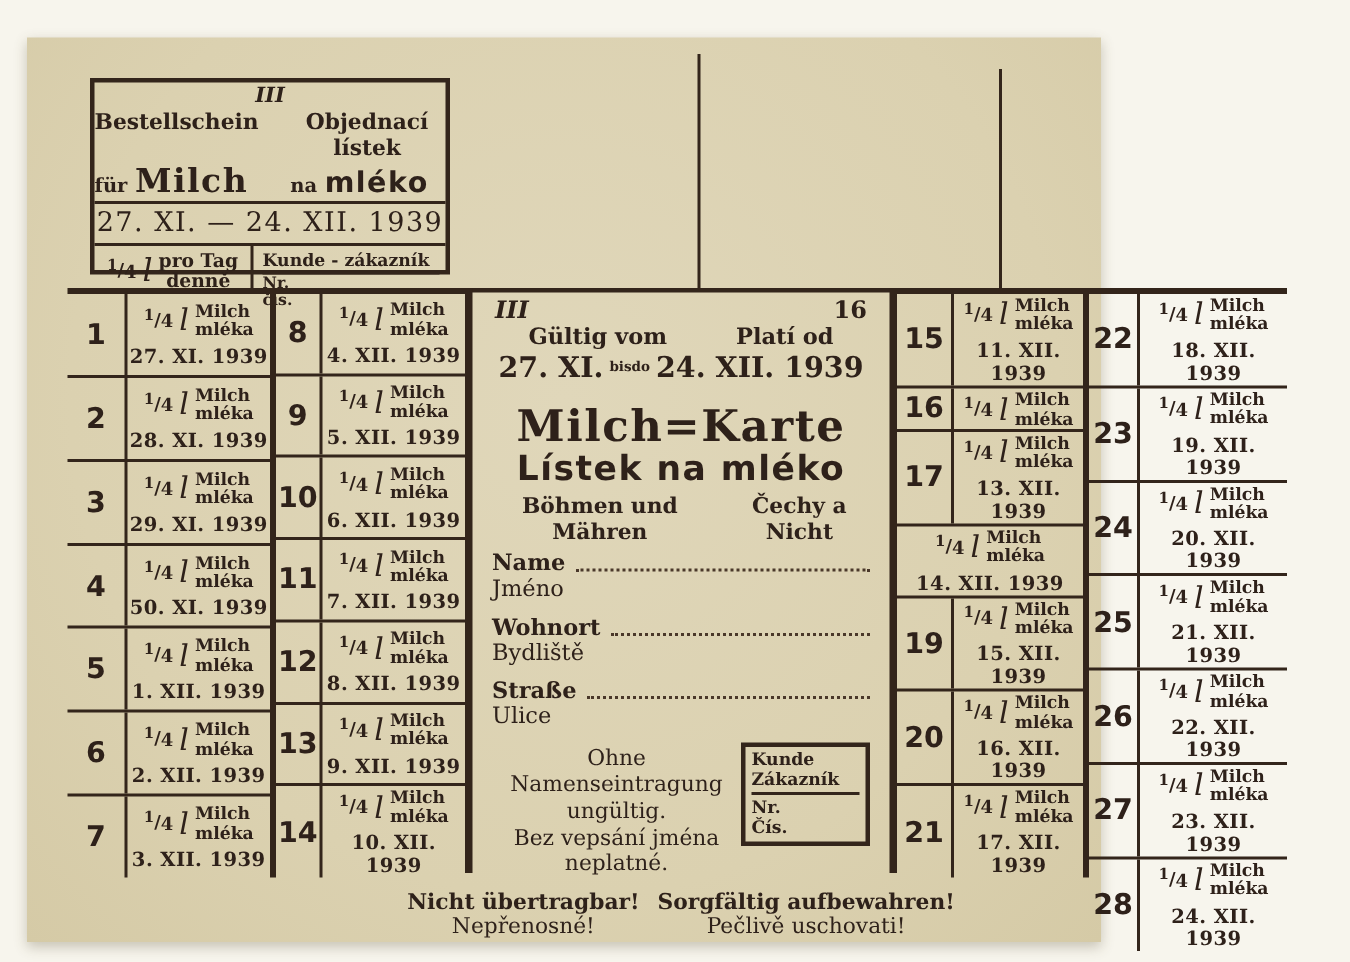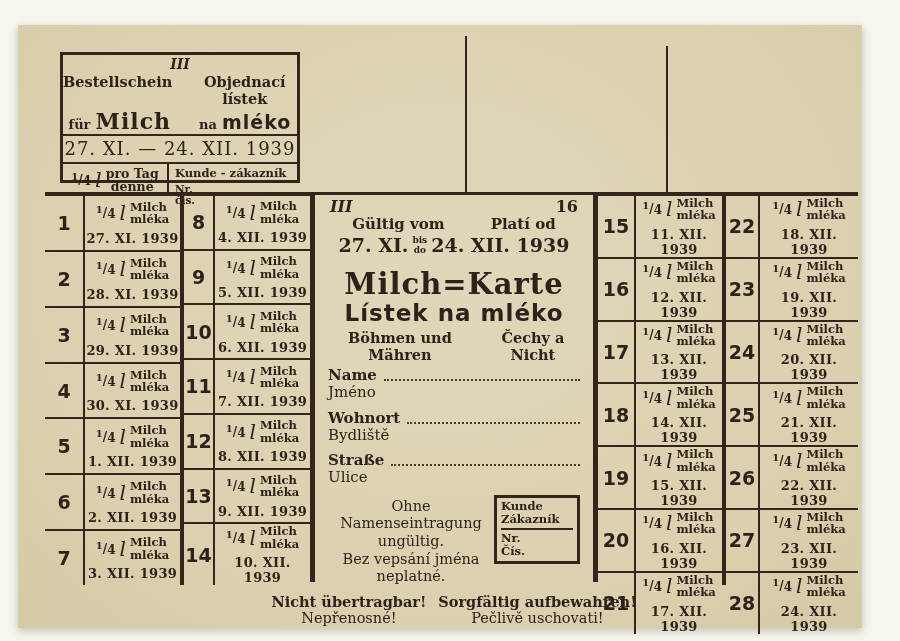--- a/index.html
+++ b/index.html
@@ -1,32 +1,32 @@
 <!DOCTYPE html>
 <html><head>
 <meta charset="utf-8">
 <style>
   :root{ --ink:#33251b; --paper:#dcd2b2; --bg:#f7f5ed; }
   *{box-sizing:border-box}
   html,body{margin:0;padding:0}
   body{width:900px;height:641px;position:relative;background:var(--bg);
        font-family:"DejaVu Serif",serif;color:#2e211a;overflow:hidden}
-  .paper{position:absolute;left:18px;top:25px;width:844px;height:603px;
+  .paper{position:absolute;left:18px;top:25px;width:716px;height:603px;
          background:radial-gradient(ellipse at 50% 40%, #e0d7ba 0%, #dbd1b0 65%, #d5caa6 100%);
          box-shadow:0 3px 8px rgba(90,80,50,.3)}
   .frak{font-weight:bold}
   .cutmark{position:absolute;width:2px;background:var(--ink)}
   .cut1{left:447px;top:11px;height:156px}
   .cut2{left:648px;top:21px;height:146px}
 
   
   .slip{position:absolute;left:42px;top:27px;width:240px;height:131px;border:3px solid var(--ink);text-align:center}
   .slip-series{font-style:italic;font-weight:bold;font-size:14px;line-height:15px;margin-top:2px}
   .slip-names{display:flex;justify-content:center;gap:20px;font-size:14.5px;font-weight:bold;margin-top:1px}
-  .slip-for{display:flex;justify-content:center;align-items:baseline;gap:28px;margin-top:1px;height:26px}
+  .slip-for{display:flex;align-items:baseline;gap:28px;margin-top:1px;height:26px}
   .slip-for .pfx{font-size:13px;font-weight:bold}
   .slip-for .big-de{font-size:22px;font-weight:bold;letter-spacing:1px}
   .slip-for .big-cs{font-family:"DejaVu Sans",sans-serif;font-size:19px;font-weight:bold;letter-spacing:1px}
   .slip-rule{border-top:2px solid var(--ink)}
   .slip-validity{font-size:18px;font-weight:normal;letter-spacing:1px;line-height:26px}
   .slip-bottom{display:flex;border-top:2px solid var(--ink);height:34px}
   .slip-ration{width:106px;border-right:2px solid var(--ink);display:flex;align-items:center;justify-content:center;gap:4px}
   .slip-cust{flex:1;text-align:left;padding:2px 4px 0 6px;font-size:11.5px}
   .slip-cust .line1{font-weight:bold;border-bottom:2px solid var(--ink);padding-bottom:1px;margin-bottom:1px}
   .slip-cust .nr{line-height:1.05;font-weight:bold;font-size:10.5px}
@@ -58,21 +58,21 @@
 
   
   .card{position:absolute;left:292px;top:167px;width:288px;height:390px;
         border-left:5px solid var(--ink);border-right:5px solid var(--ink);border-top:3px solid var(--ink);
         padding:3px 13px 0;text-align:center}
   .card-head{display:flex;justify-content:space-between;font-size:16px;padding:0 2px;line-height:18px}
   .ser{font-style:italic;font-weight:bold}
   .cnum{font-weight:bold}
   .valid-row{display:flex;justify-content:center;gap:46px;font-weight:bold;font-size:15px;line-height:17px}
   .date-row{font-weight:bold;font-size:19px;margin-top:1px;display:flex;justify-content:center;align-items:center;gap:4px;line-height:23px}
-  .bisdo{display:flex;flex-direction:column;font-size:9px;line-height:1.1;font-weight:bold}
+  .bisdo{display:flex;flex-direction:row;font-size:9px;line-height:1.1;font-weight:bold}
   .title-de{font-size:29px;font-weight:bold;margin-top:11px;letter-spacing:1px;line-height:32px}
   .title-cs{font-family:"DejaVu Sans",sans-serif;font-weight:bold;font-size:23px;letter-spacing:1px;line-height:27px}
   .region{display:flex;justify-content:center;gap:14px;font-weight:bold;font-size:14.5px;margin-top:2px}
   .fields{margin-top:4px;text-align:left}
   .field{display:flex;margin-bottom:8px}
   .flabels{display:flex;flex-direction:column;line-height:1.15;font-size:15px}
   .fde{font-weight:bold}
   .dots{flex:1;margin-left:7px;border-bottom:2px dotted #4a382a;height:14px}
   .notice-row{display:flex;margin-top:2px;align-items:flex-start}
   .notice{flex:1;text-align:center;font-size:14.5px;line-height:1.22;padding-top:3px}
@@ -174,21 +174,21 @@
           <div class="num">4</div>
           <div class="cpn">
             <div class="cline">
               <span class="fr"><span class="ftop">1</span>/<span class="fbot">4</span></span>
               <span class="unit">l</span>
               <span class="mstack">
                 <span class="frak">Milch</span>
                 <span class="m-cs">mléka</span>
               </span>
             </div>
-            <div class="cdate">30. XI. 1939</div>
+            <div class="cdate">50. XI. 1939</div>
           </div>
         </div>
         <div class="crow">
           <div class="num">5</div>
           <div class="cpn">
             <div class="cline">
               <span class="fr"><span class="ftop">1</span>/<span class="fbot">4</span></span>
               <span class="unit">l</span>
               <span class="mstack">
                 <span class="frak">Milch</span>
@@ -423,39 +423,37 @@
           <div class="num">16</div>
           <div class="cpn">
             <div class="cline">
               <span class="fr"><span class="ftop">1</span>/<span class="fbot">4</span></span>
               <span class="unit">l</span>
               <span class="mstack">
                 <span class="frak">Milch</span>
                 <span class="m-cs">mléka</span>
               </span>
             </div>
-            <div class="cdate">12. XII. 1939</div>
           </div>
         </div>
         <div class="crow">
           <div class="num">17</div>
           <div class="cpn">
             <div class="cline">
               <span class="fr"><span class="ftop">1</span>/<span class="fbot">4</span></span>
               <span class="unit">l</span>
               <span class="mstack">
                 <span class="frak">Milch</span>
                 <span class="m-cs">mléka</span>
               </span>
             </div>
             <div class="cdate">13. XII. 1939</div>
           </div>
         </div>
         <div class="crow">
-          <div class="num">18</div>
           <div class="cpn">
             <div class="cline">
               <span class="fr"><span class="ftop">1</span>/<span class="fbot">4</span></span>
               <span class="unit">l</span>
               <span class="mstack">
                 <span class="frak">Milch</span>
                 <span class="m-cs">mléka</span>
               </span>
             </div>
             <div class="cdate">14. XII. 1939</div>

